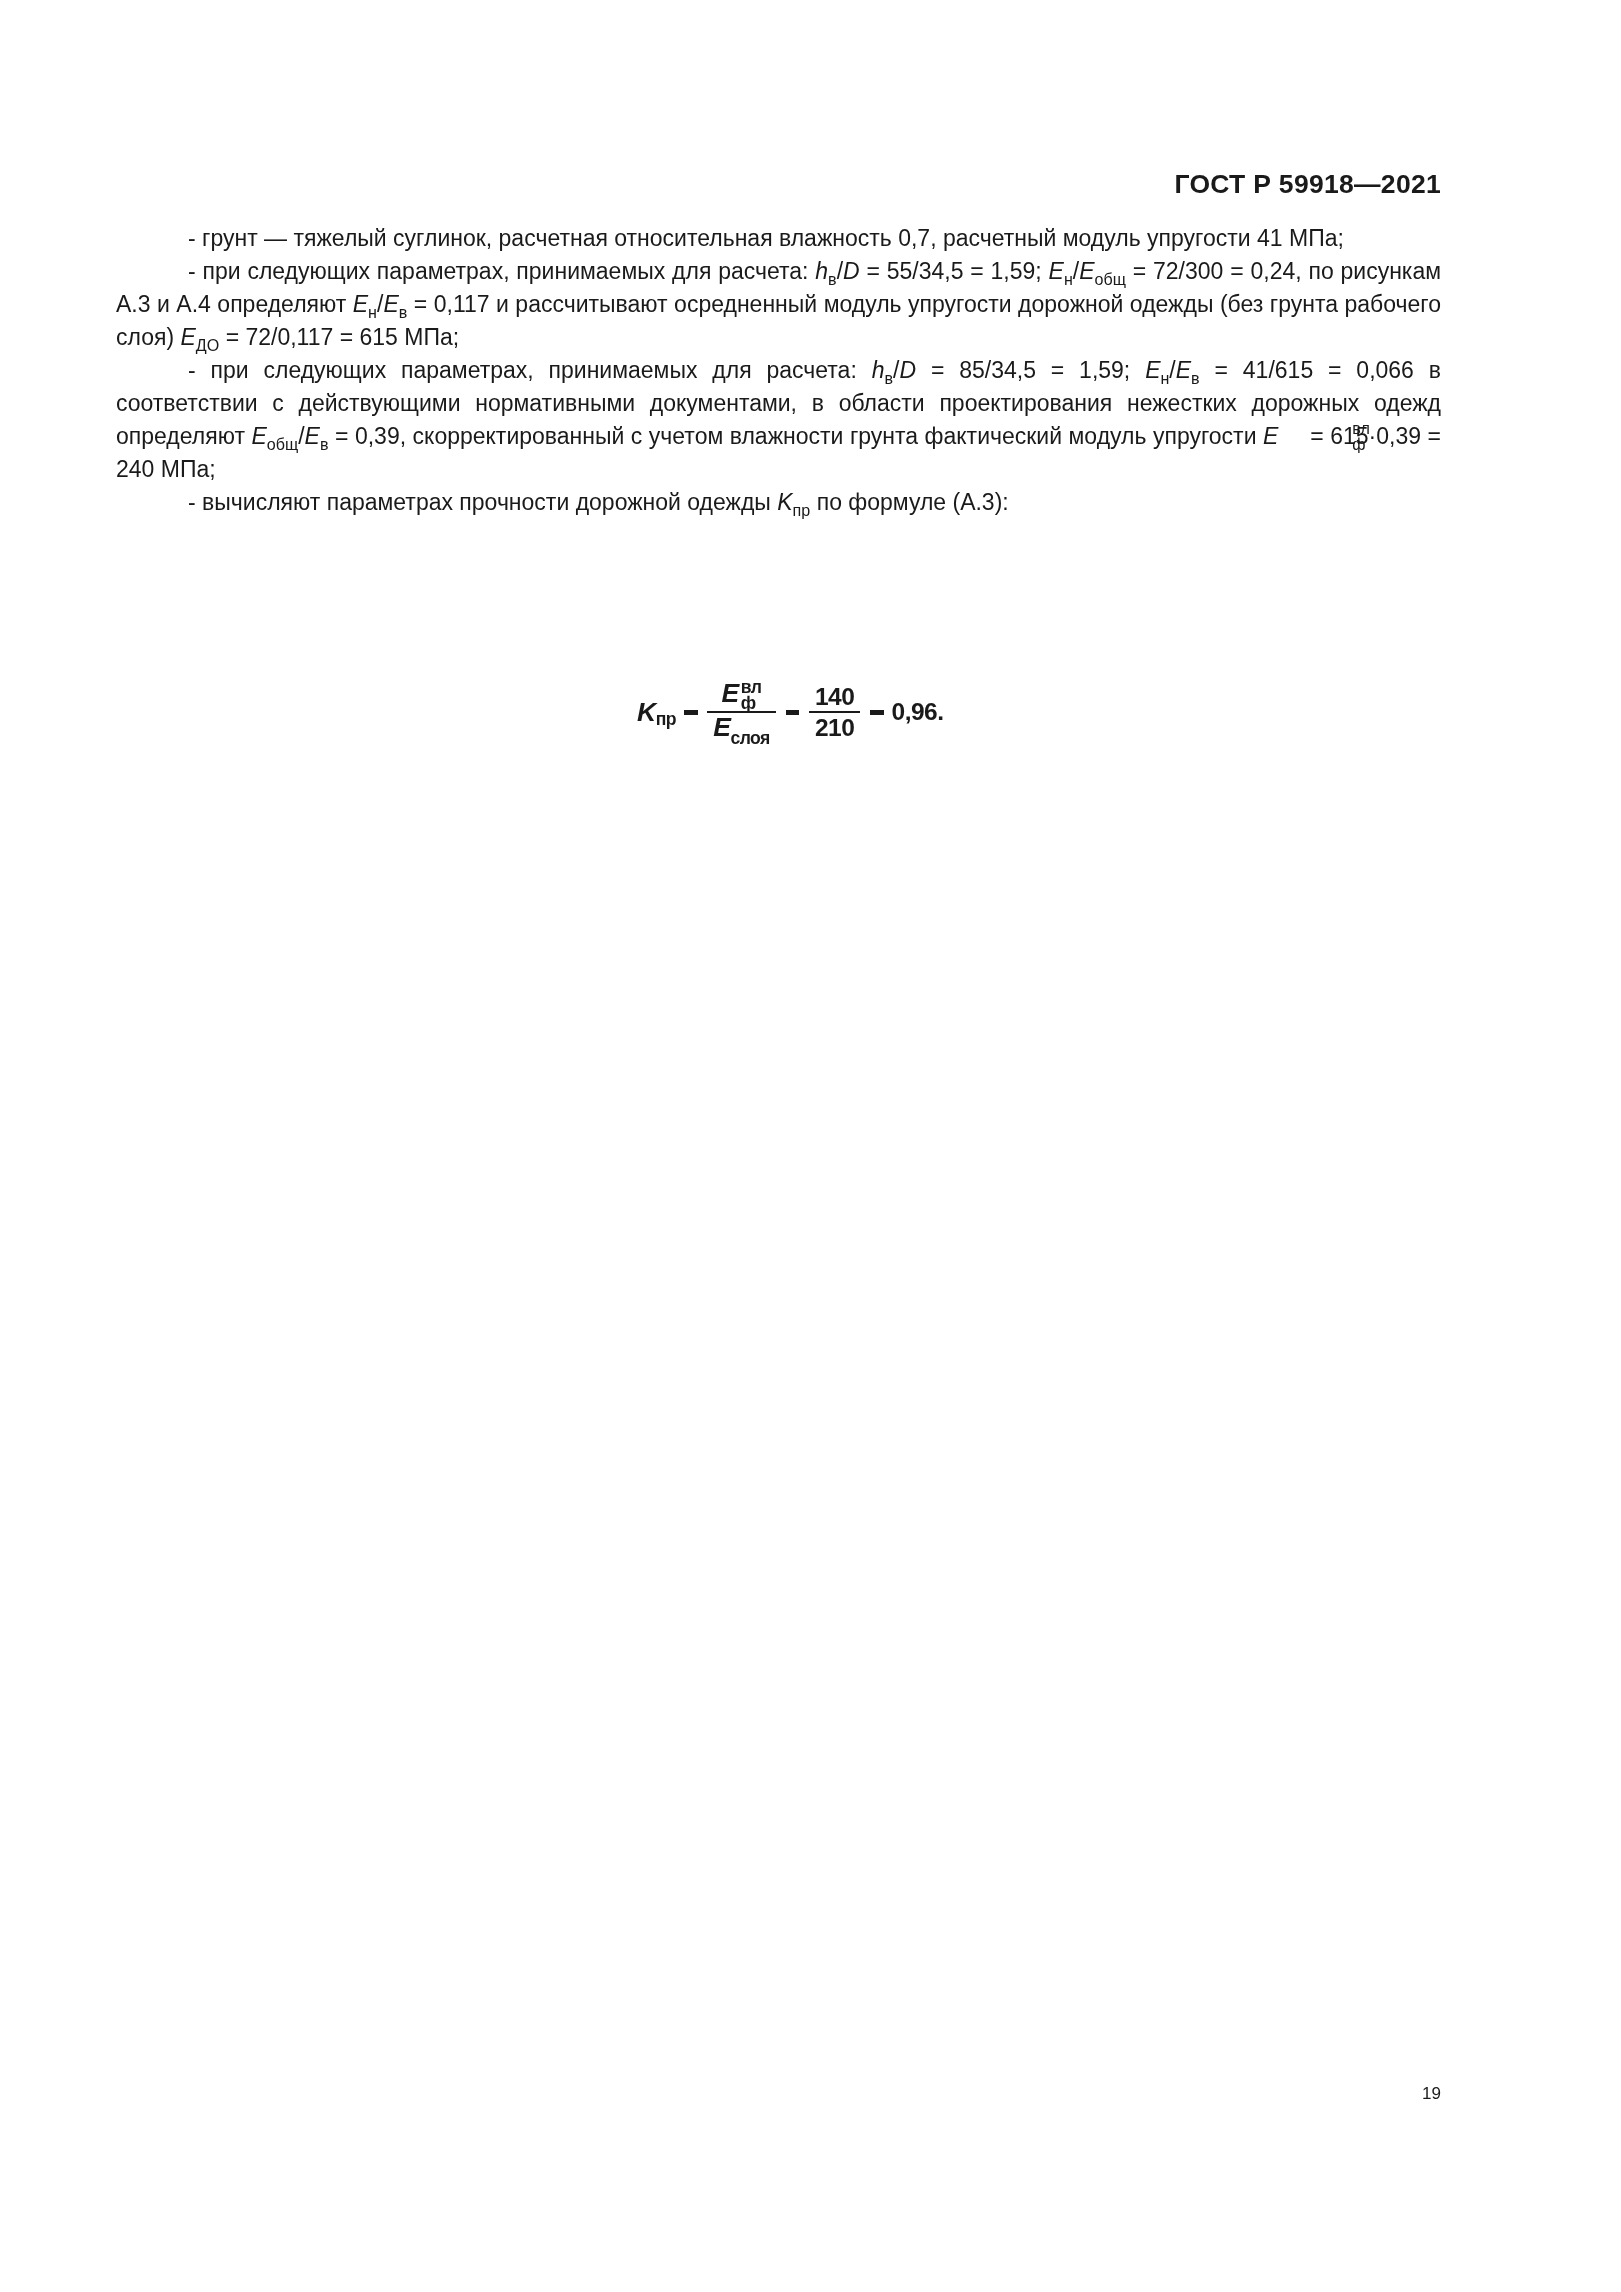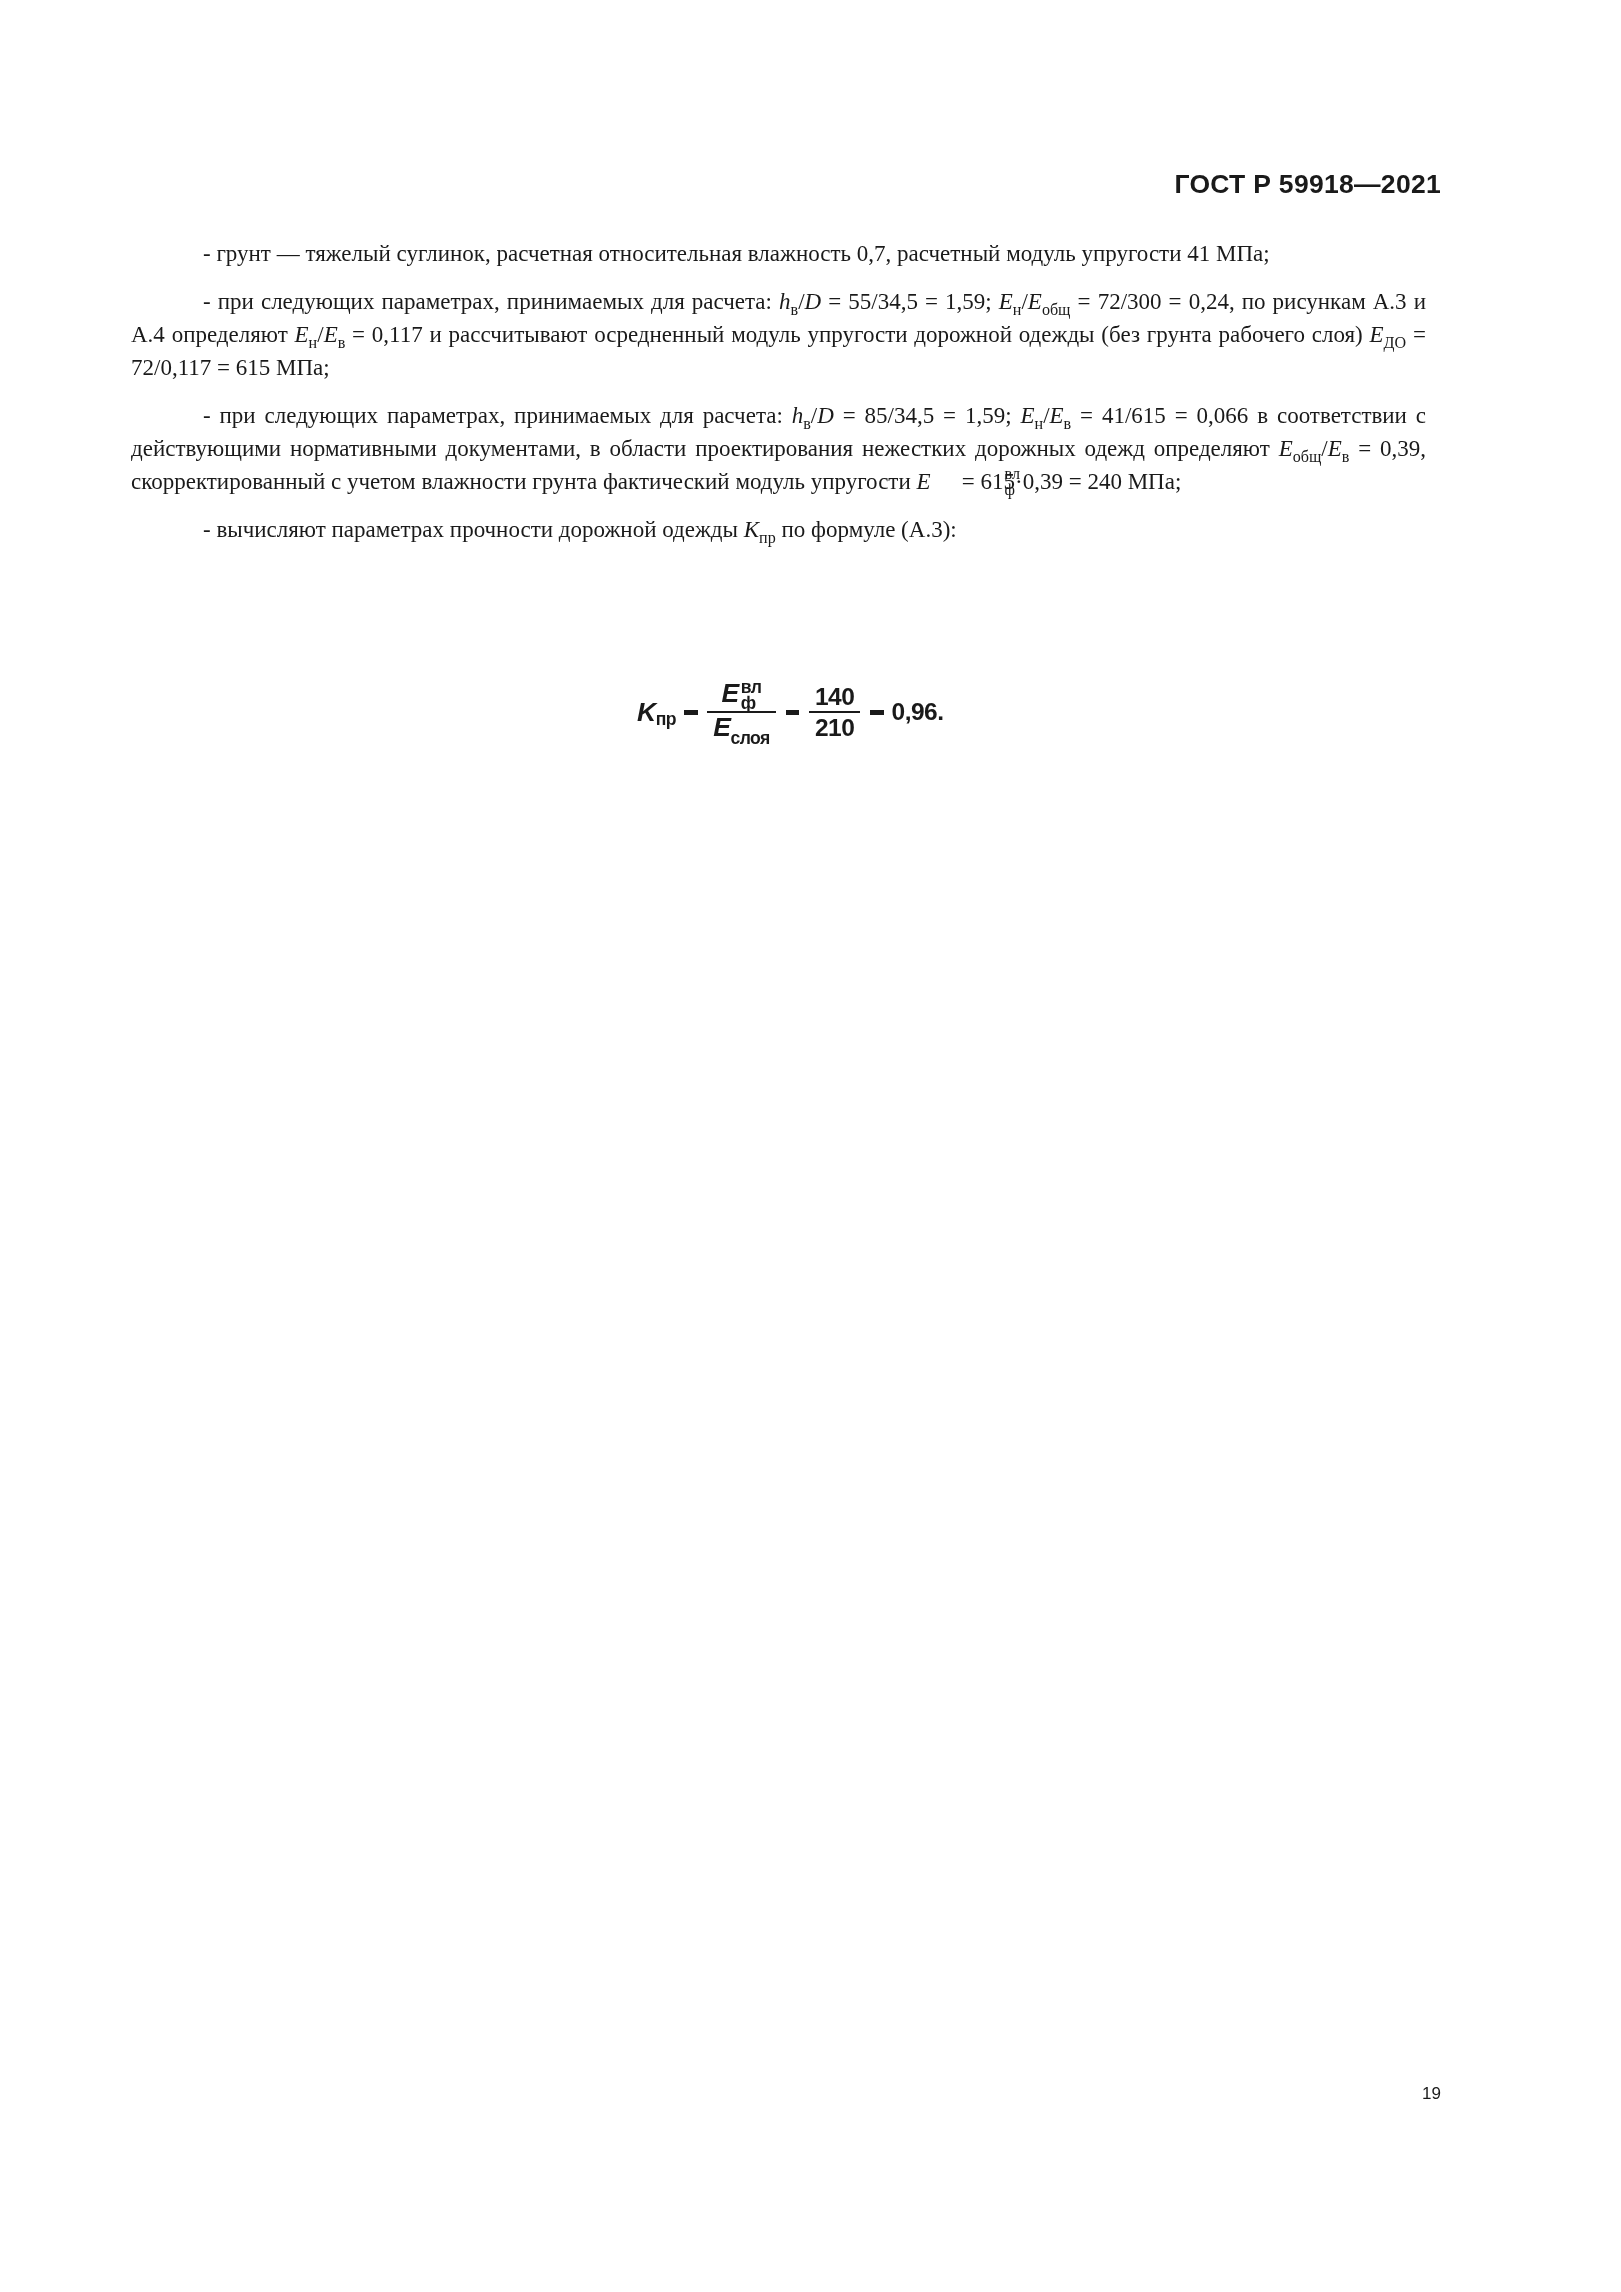--- a/index.html
+++ b/index.html
@@ -26,24 +26,23 @@
     }
     .content {
       position: absolute;
       top: 222px;
       left: 116px;
       width: 1325px;
       font-size: 23px;
       line-height: 33px;
     }
     .para {
-      margin: 15px;
+      margin: 0;
       text-align: justify;
       text-indent: 72px;
-      font-family: Liberation Serif, serif;
     }
     .para.last-left { text-align-last: left; }
     i.v { font-style: italic; }
     sub, sup {
       font-size: 70%;
       line-height: 0;
       position: relative;
     }
     sub { vertical-align: baseline; top: 0.38em; }
     .supsub {

